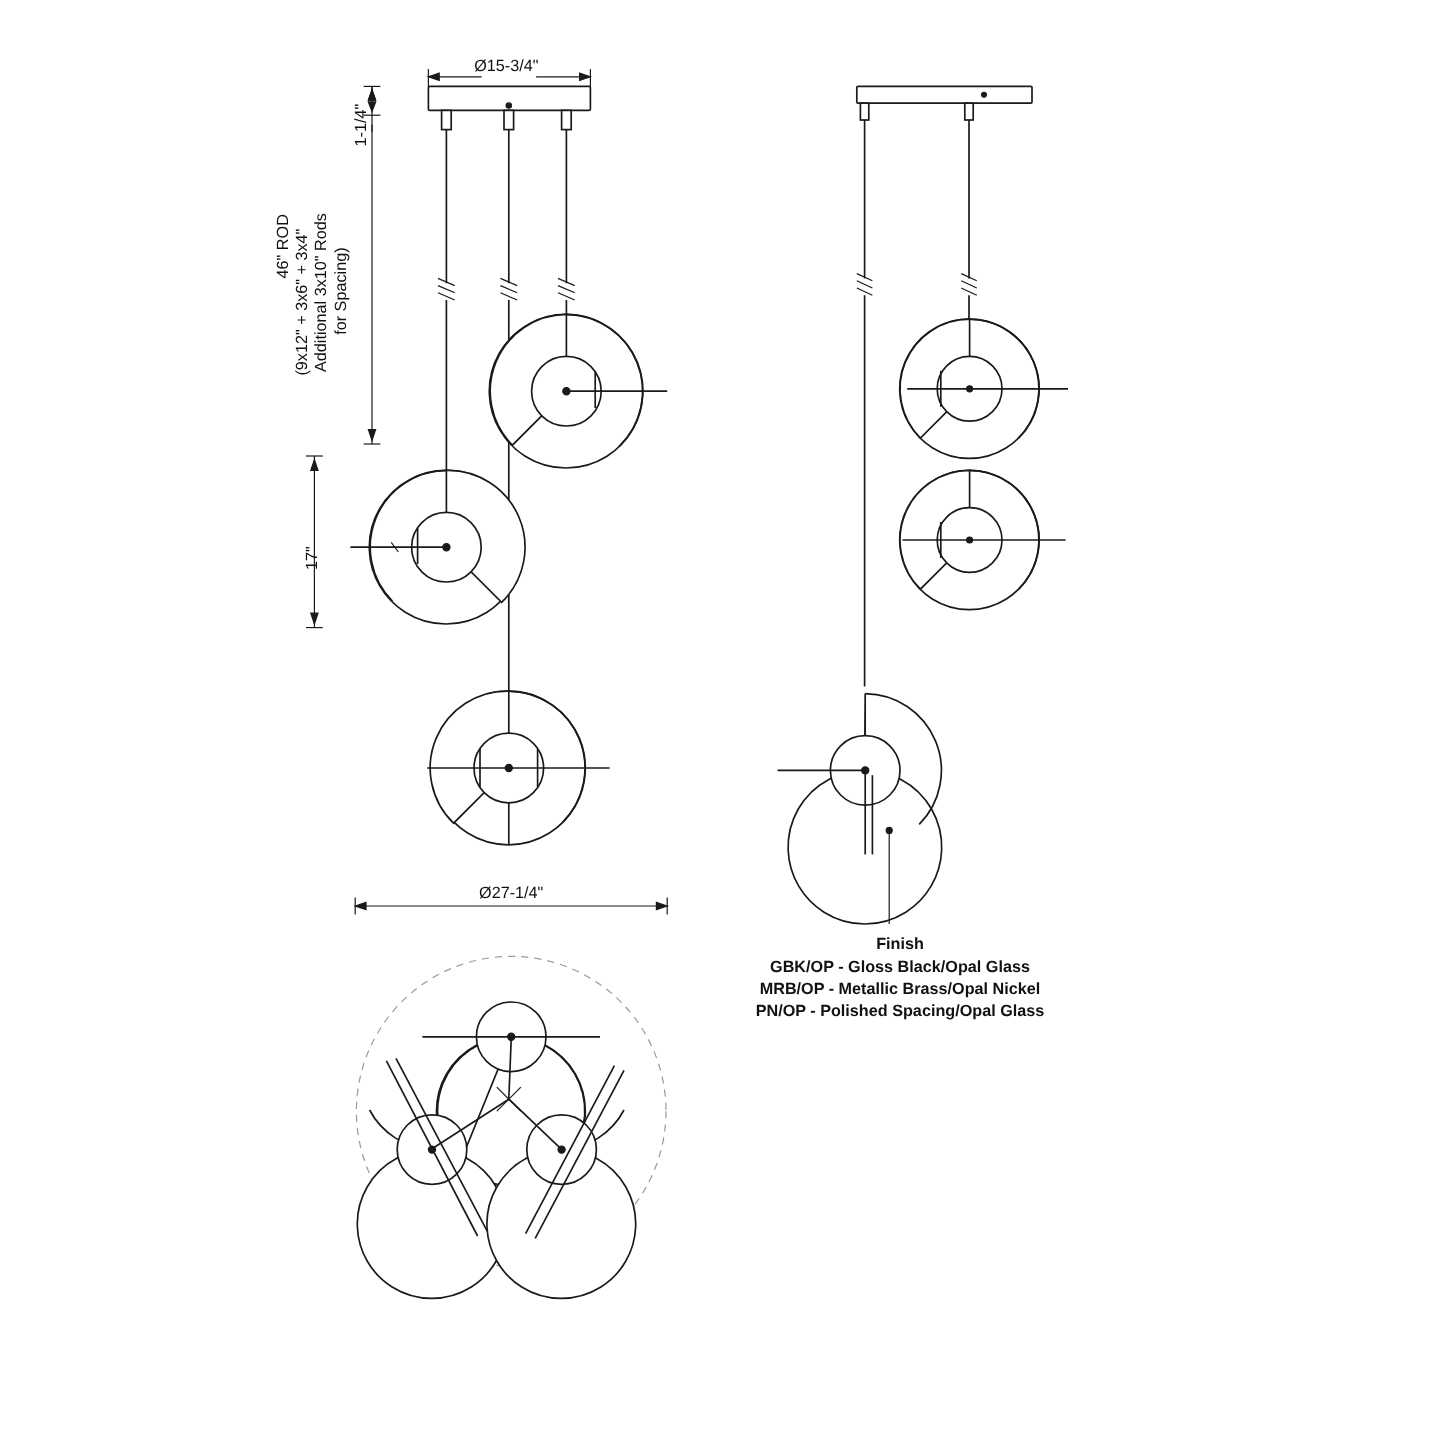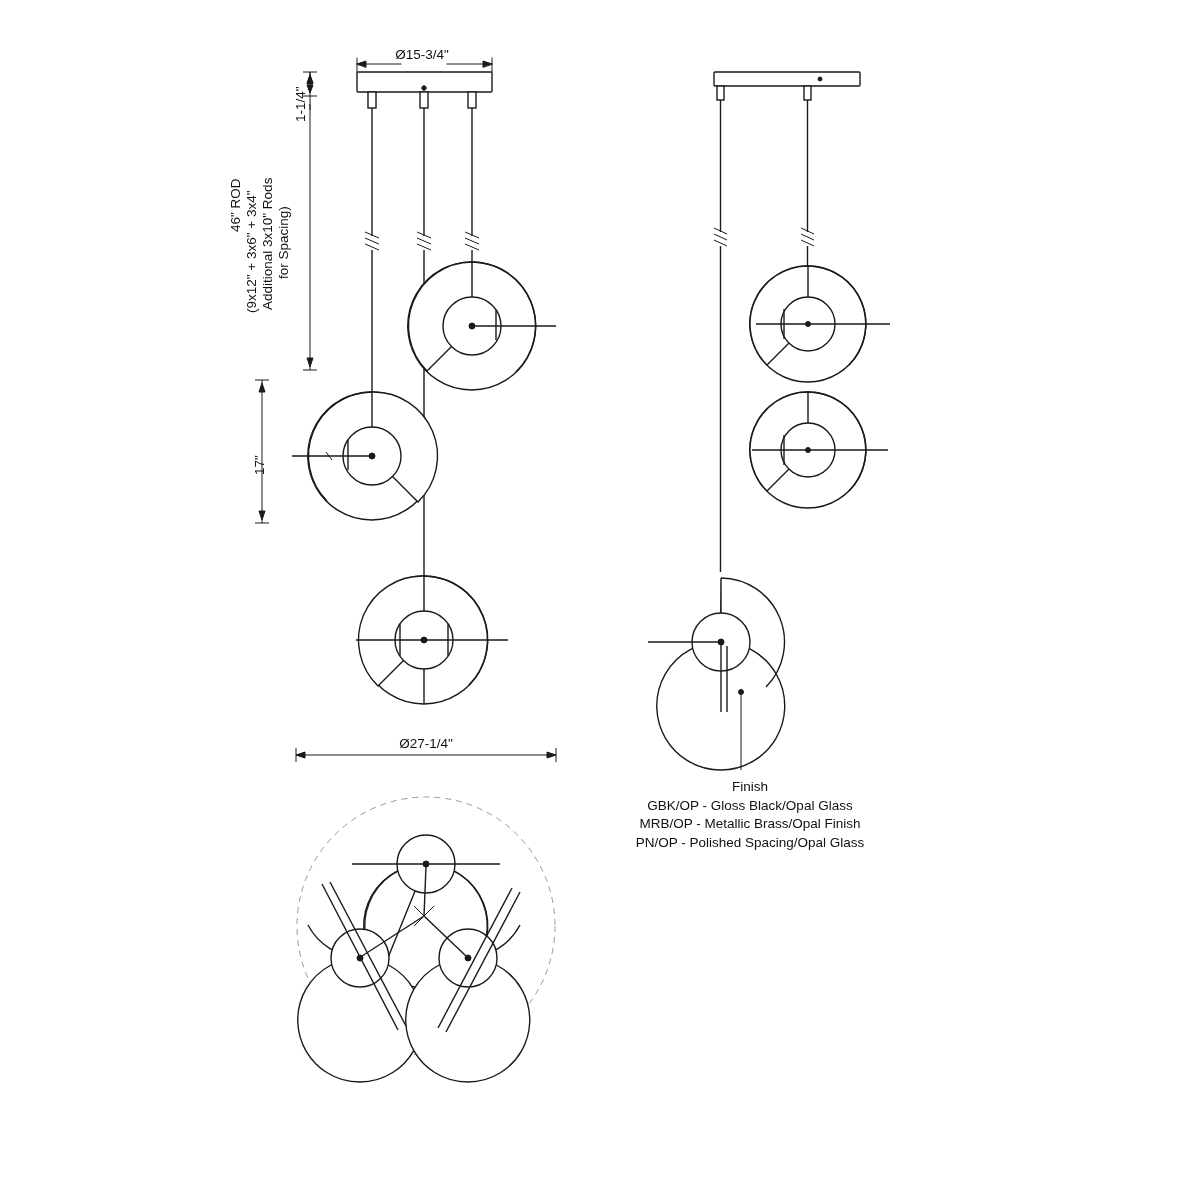--- a/index.html
+++ b/index.html
@@ -32,20 +32,21 @@
   }
   .label.center {
     text-align: center;
   }
   .finish-block {
     position: absolute;
     font-size: 13.5px;
     line-height: 1.38;
     text-align: center;
     color: #111;
+    font-weight: bold;
   }
   svg { display: block; }
   .ln { stroke: #1a1a1a; fill: none; }
   .thin { stroke-width: 1; }
   .med { stroke-width: 1.4; }
   .fill-dk { fill: #1a1a1a; stroke: #1a1a1a; stroke-width: 1; }
   .dash { stroke: #9a9a9a; stroke-width: 1; stroke-dasharray: 6 5; fill: none; }
   .white { fill: #ffffff; }
 </style>
 </head>
@@ -62,21 +63,21 @@
   <div class="label vert" style="left:259px; top:310px;">Additional 3x10" Rods</div>
   <div class="label vert" style="left:275px; top:279px;">for Spacing)</div>
 
   <div class="label vert" style="left:251px; top:475px;">17"</div>
 
   <div class="label center" style="left:356px; top:735px; width:140px;">Ø27-1/4"</div>
 
   <div class="finish-block" style="left:600px; top:778px; width:300px;">
     <div>Finish</div>
     <div>GBK/OP - Gloss Black/Opal Glass</div>
-    <div>MRB/OP - Metallic Brass/Opal Finish</div>
+    <div>MRB/OP - Metallic Brass/Opal Nickel</div>
     <div>PN/OP - Polished Spacing/Opal Glass</div>
   </div>
 
   <svg width="1200" height="1200" viewBox="0 0 1200 1200" style="position:absolute; left:0; top:0;">
 
     <g stroke-linecap="round">
       <line class="ln thin" x1="357" y1="64" x2="401" y2="64"></line>
       <line class="ln thin" x1="447" y1="64" x2="492" y2="64"></line>
       <path class="fill-dk" d="M357 64 l9 -3 v6 z"></path>
       <path class="fill-dk" d="M492 64 l-9 -3 v6 z"></path>

